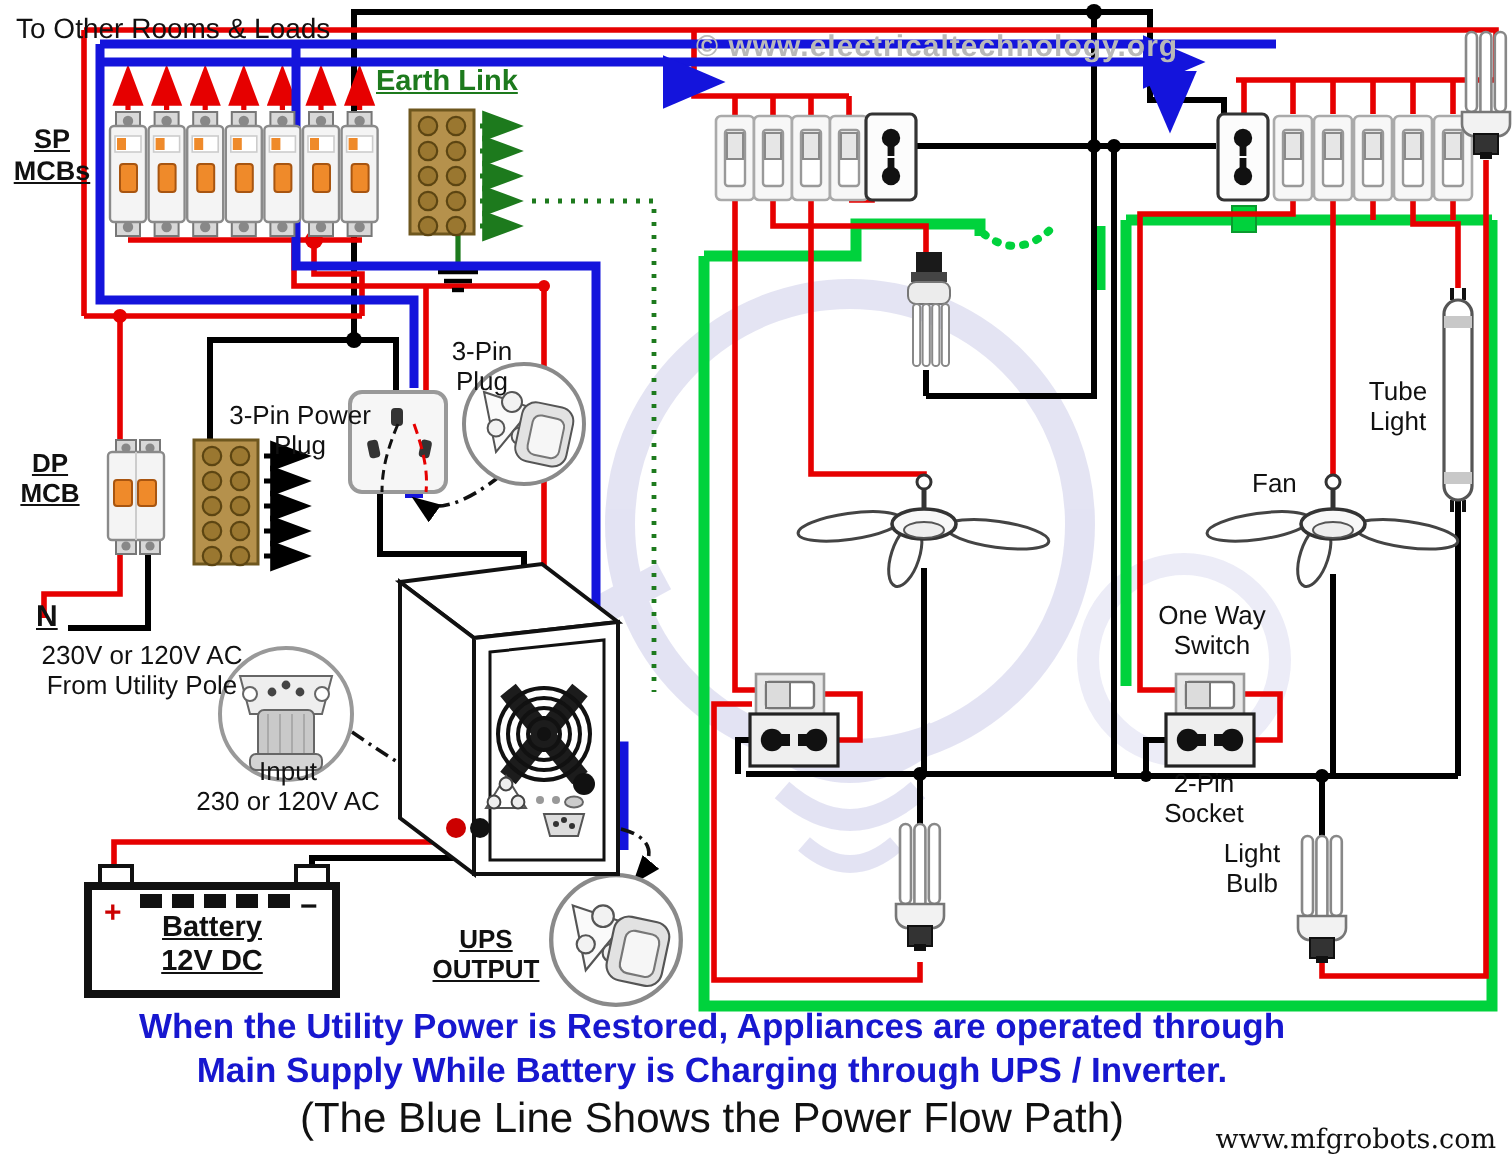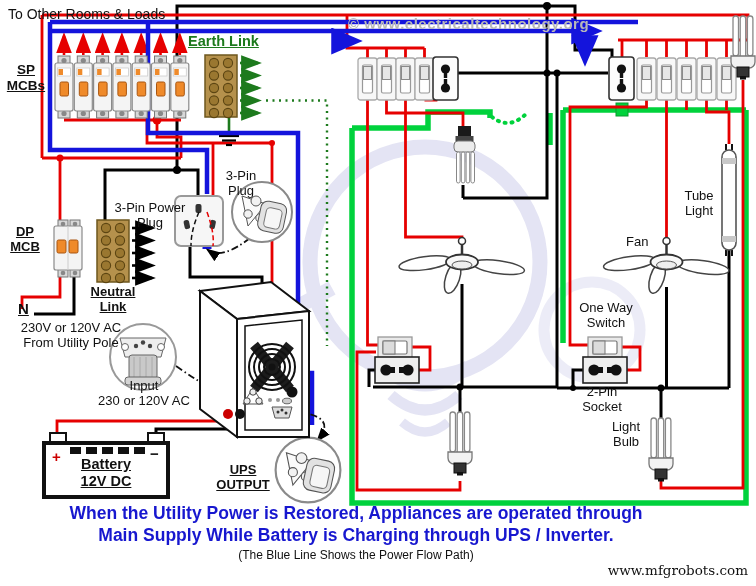--- a/index.html
+++ b/index.html
@@ -7,21 +7,21 @@
          font-family:"Liberation Sans",sans-serif;}
   #wiresvg{position:absolute;left:0;top:0;z-index:1;}
   .lbl{position:absolute;z-index:2;font-size:13px;color:#111;line-height:1.18;white-space:nowrap;}
   .lbl span{display:block;}
   .ctr{text-align:center;}
   .b{font-weight:bold;text-decoration:underline;}
   .green{color:#1d7a1d;font-size:14.5px;}
   .wm{color:#b9b9b9;font-size:15px;font-weight:bold;letter-spacing:.5px;}
   .cap{position:absolute;left:0;width:712px;text-align:center;z-index:2;}
   .capblue{color:#1717cf;font-weight:bold;font-size:17.5px;}
-  .capblk{color:#111;font-size:12px;}
+  .capblk{color:#111;font-size:21px;}
   .footer{position:absolute;right:8px;top:562px;z-index:2;font-family:"DejaVu Serif",serif;font-size:13.5px;color:#111;}
   .plus{color:#cc0000;font-weight:bold;font-size:15px;}
   .minus{font-weight:bold;font-size:15px;}
   .batt{font-size:14.5px;}
 </style>
 </head>
 <body>
 
 <div id="stage">
 
@@ -381,24 +381,20 @@
 </div>
 <div class="lbl ctr" style="left:110px;top:168px;width:80px;margin-top:32px;">
   <span>3-Pin Power</span>
   <span>Plug</span>
 </div>
 
 <div class="lbl ctr b" style="left:2px;top:224px;width:46px;">
   <span>DP</span>
   <span>MCB</span>
 </div>
-<div class="lbl ctr b" style="left:82px;top:284px;width:62px;">
-  <span>Neutral</span>
-  <span>Link</span>
-</div>
 <div class="lbl b" style="left:18px;top:300px;font-size:15px;">N</div>
 <div class="lbl ctr" style="left:0px;top:320px;width:142px;">
   <span>230V or 120V AC</span>
   <span>From Utility Pole</span>
 </div>
 
 <div class="lbl ctr" style="left:94px;top:378px;width:100px;">
   <span>Input</span>
   <span>230 or 120V AC</span>
 </div>

